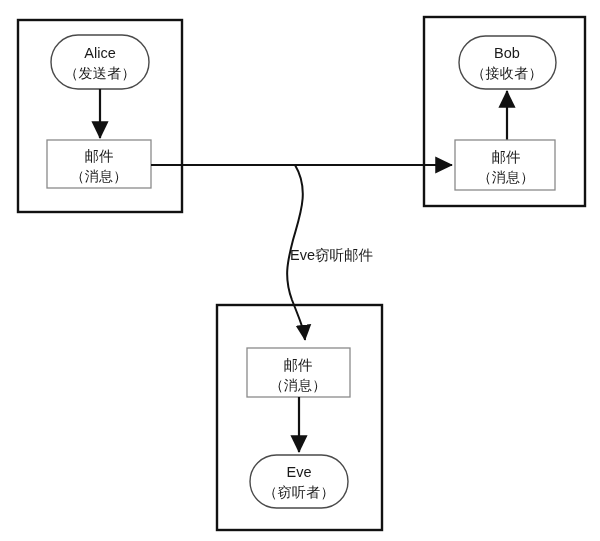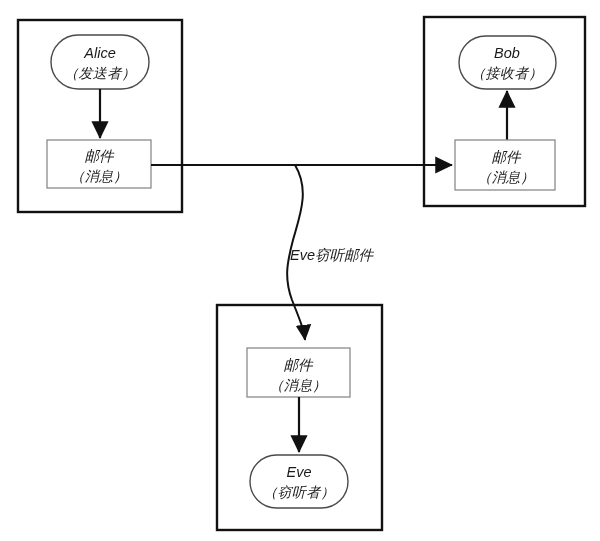--- a/index.html
+++ b/index.html
@@ -9,21 +9,20 @@
   }
   body {
     font-family: "Liberation Sans", "DejaVu Sans", sans-serif;
   }
   #canvas {
     position: relative;
     width: 600px;
     height: 541px;
     background: #ffffff;
     overflow: hidden;
-    font-style: italic;
   }
   #diagram-svg {
     position: absolute;
     top: 0;
     left: 0;
     width: 600px;
     height: 541px;
   }
   .container-box {
     fill: #ffffff;

